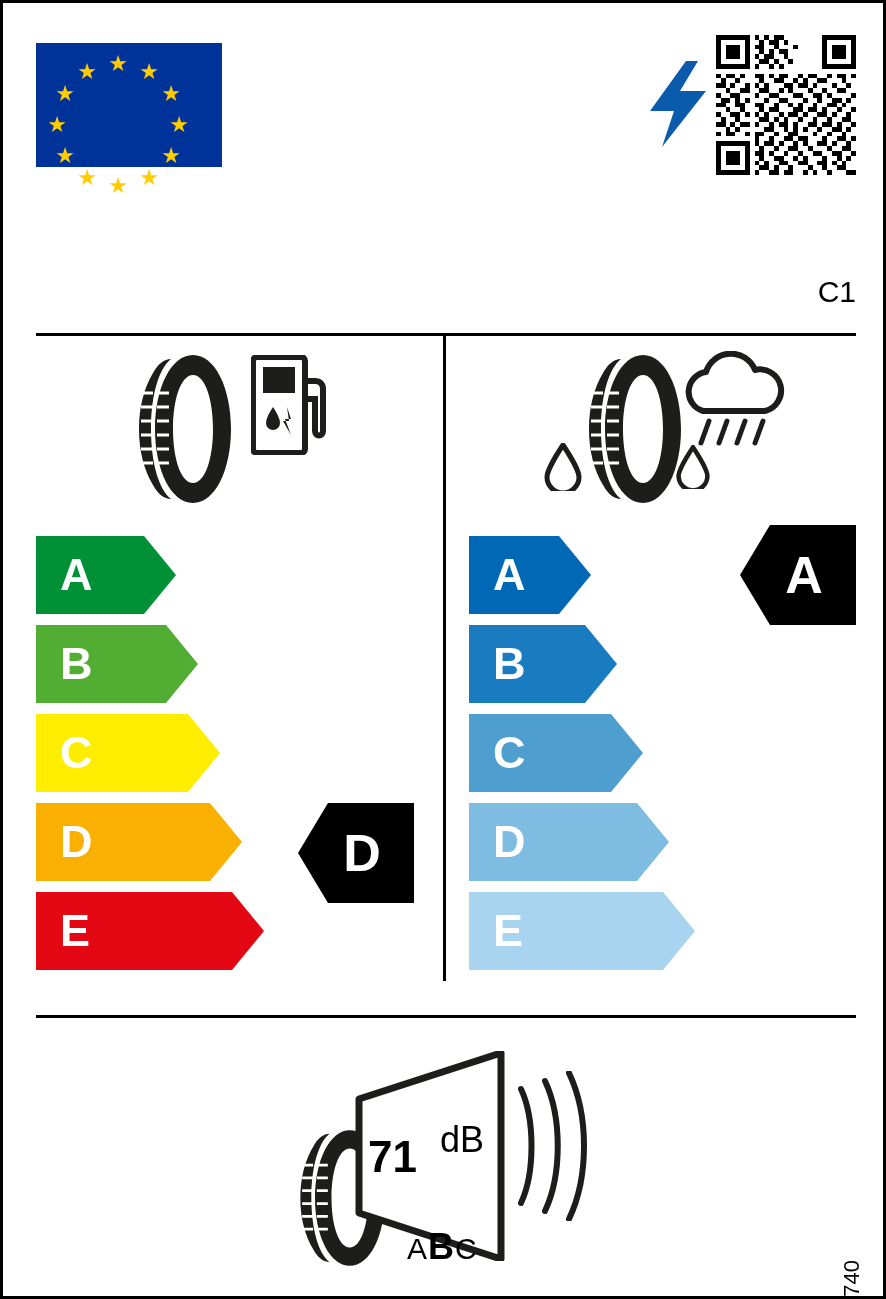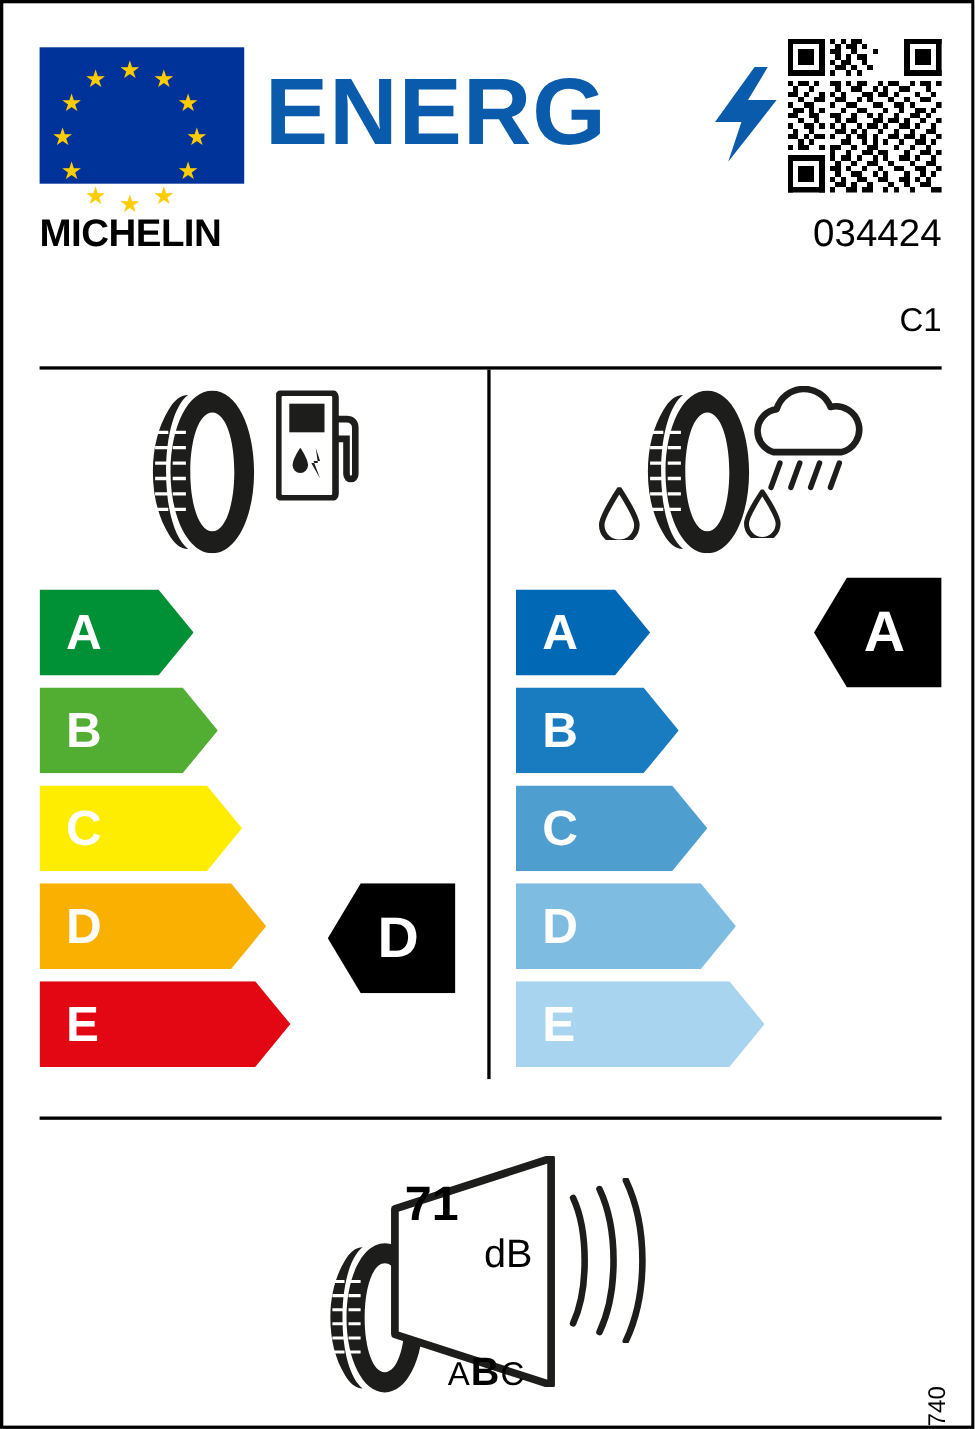--- a/index.html
+++ b/index.html
@@ -190,21 +190,21 @@
   .noise {
     position: absolute;
     left: 0;
     top: 1020px;
     width: 886px;
     height: 270px;
   }
   .db-value {
     position: absolute;
     left: 365px;
-    top: 1067px;
+    top: 1129px;
     font-size: 44px;
     font-weight: bold;
   }
   .db-unit {
     position: absolute;
     left: 437px;
     top: 1116px;
     font-size: 36px;
   }
   .abc {
@@ -240,21 +240,20 @@
       <span class="star" style="left:124px; top:102px;">★</span>
       <span class="star" style="left:102px; top:124px;">★</span>
       <span class="star" style="left:71px;  top:132px;">★</span>
       <span class="star" style="left:40px;  top:124px;">★</span>
       <span class="star" style="left:18px;  top:102px;">★</span>
       <span class="star" style="left:10px;  top:71px;">★</span>
       <span class="star" style="left:18px;  top:40px;">★</span>
       <span class="star" style="left:40px;  top:18px;">★</span>
     </div>
 
-    <div class="energ-word">ENERG</div>
 
     <svg class="bolt" viewBox="0 0 60 86">
       <polygon points="38,0 2,50 26,50 14,86 58,30 32,30 50,0" fill="#0a5bab"></polygon>
     </svg>
 
     <svg class="qr" viewBox="0 0 29 29" shape-rendering="crispEdges">
       <rect width="29" height="29" fill="#fff"></rect>
       <g fill="#000">
         <rect x="0" y="0" width="7" height="1"></rect>
           <rect x="0" y="6" width="7" height="1"></rect>
@@ -465,24 +464,20 @@
           <rect x="11" y="28" width="2" height="1"></rect>
           <rect x="14" y="28" width="2" height="1"></rect>
         <rect x="18" y="28" width="1" height="1"></rect>
           <rect x="20" y="28" width="1" height="1"></rect>
           <rect x="23" y="28" width="1" height="1"></rect>
         <rect x="27" y="28" width="2" height="1"></rect>
       </g>
     </svg>
   </div>
 
-  <div class="brand-row">
-    <div class="brand-name">MICHELIN</div>
-    <div class="brand-code">034424</div>
-  </div>
 
   <div class="size-row">
     <div class="class-text">C1</div>
   </div>
 
   <div class="hline" style="top:330px;"></div>
   <div class="vline"></div>
   <div class="hline" style="top:1012px;"></div>
 
   <div class="pictos">

